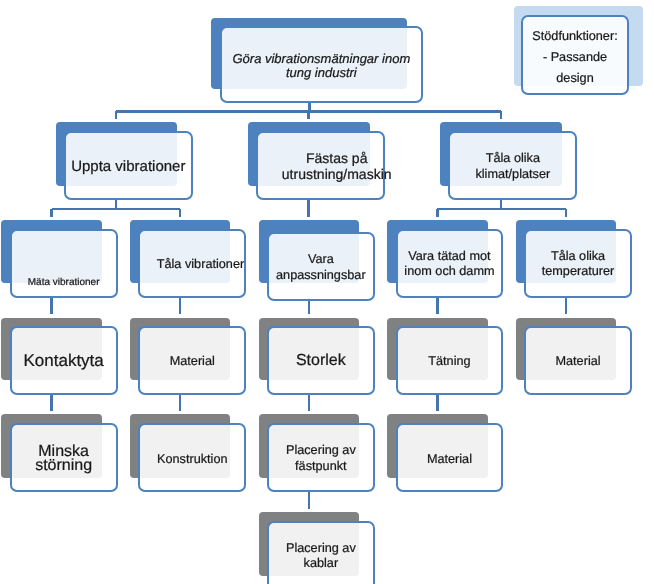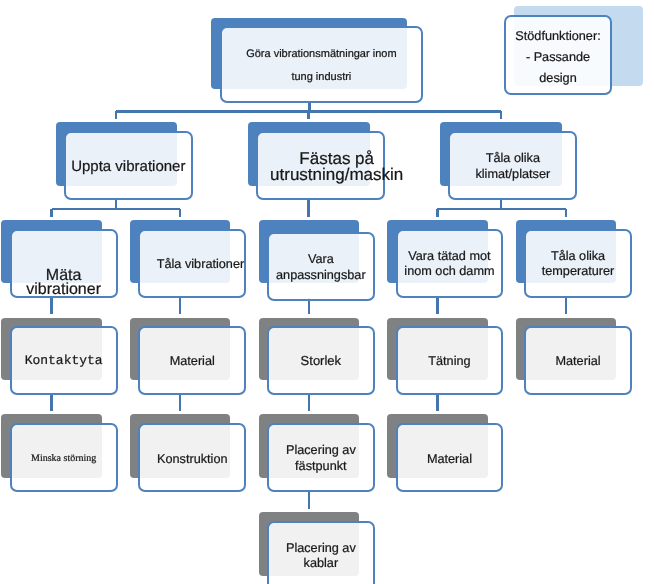--- a/index.html
+++ b/index.html
@@ -41,55 +41,55 @@
       <line x1="566.0000000000001" y1="297.8" x2="566.0000000000001" y2="314.2" stroke="#4575ad" stroke-width="2.4" shape-rendering="crispEdges"></line>
       <line x1="51.6" y1="394.70000000000005" x2="51.6" y2="410.9" stroke="#4575ad" stroke-width="2.4" shape-rendering="crispEdges"></line>
       <line x1="180.2" y1="394.70000000000005" x2="180.2" y2="410.9" stroke="#4575ad" stroke-width="2.4" shape-rendering="crispEdges"></line>
       <line x1="308.79999999999995" y1="394.70000000000005" x2="308.79999999999995" y2="410.9" stroke="#4575ad" stroke-width="2.4" shape-rendering="crispEdges"></line>
       <line x1="437.4" y1="394.70000000000005" x2="437.4" y2="410.9" stroke="#4575ad" stroke-width="2.4" shape-rendering="crispEdges"></line>
       <line x1="308.79999999999995" y1="492.2" x2="308.79999999999995" y2="508.79999999999995" stroke="#4575ad" stroke-width="2.4" shape-rendering="crispEdges"></line>
     </svg>
     <div class="node">
       <div class="back" style="left: 211.2px; top: 17.7px; width: 196.2px; height: 70.9px; background: rgb(77, 130, 190);"></div>
       <div class="front" style="left: 219.5px; top: 26.3px; width: 203.7px; height: 76.6px;">
-        <div class="label" style="font-size: 11px; line-height: 23px;">Göra vibrationsmätningar inom
+        <div class="label" style="font-size: 13px; line-height: 14px; font-style: italic;">Göra vibrationsmätningar inom
 tung industri</div>
       </div>
     </div>
     <div class="node">
       <div class="back" style="left: 514px; top: 6.1px; width: 129.2px; height: 80px; background: rgb(196, 219, 239);"></div>
-      <div class="front" style="left: 504px; top: 14.9px; width: 108px; height: 80.2px;">
+      <div class="front" style="left: 521px; top: 14.9px; width: 108px; height: 80.2px;">
         <div class="label" style="font-size: 12.7px; line-height: 21px; top: 2.8px;">Stödfunktioner:
 - Passande design</div>
       </div>
     </div>
     <div class="node">
       <div class="back" style="left: 55.5px; top: 122.3px; width: 121.5px; height: 63.7px; background: rgb(77, 130, 190);"></div>
       <div class="front" style="left: 63.8px; top: 130.9px; width: 129px; height: 69.4px;">
         <div class="label" style="font-size: 15px; line-height: 14px;">Uppta vibrationer</div>
       </div>
     </div>
     <div class="node">
       <div class="back" style="left: 247.6px; top: 122.3px; width: 122.1px; height: 63.7px; background: rgb(77, 130, 190);"></div>
       <div class="front" style="left: 255.9px; top: 130.9px; width: 129.6px; height: 69.4px;">
-        <div class="label" style="font-size: 17px; line-height: 15.4px; margin-left: 32px;">Fästas på
+        <div class="label" style="font-size: 14px; line-height: 15.4px; margin-left: 32px;">Fästas på
 utrustning/maskin</div>
       </div>
     </div>
     <div class="node">
       <div class="back" style="left: 439.9px; top: 122.3px; width: 121.8px; height: 63.7px; background: rgb(77, 130, 190);"></div>
       <div class="front" style="left: 448.2px; top: 130.9px; width: 129.3px; height: 69.4px;">
         <div class="label" style="font-size: 12.7px; line-height: 15.4px;">Tåla olika
 klimat/platser</div>
       </div>
     </div>
     <div class="node">
       <div class="back" style="left: 1.4px; top: 220.2px; width: 100.4px; height: 63.3px; background: rgb(77, 130, 190);"></div>
       <div class="front" style="left: 9.7px; top: 228.8px; width: 107.9px; height: 69px;">
-        <div class="label" style="font-size: 16px; line-height: 14px; margin-top: 37px;">Mäta vibrationer</div>
+        <div class="label" style="font-size: 10px; line-height: 14px; margin-top: 37px;">Mäta vibrationer</div>
       </div>
     </div>
     <div class="node">
       <div class="back" style="left: 130px; top: 220.2px; width: 100.4px; height: 63.3px; background: rgb(77, 130, 190);"></div>
       <div class="front" style="left: 138.3px; top: 228.8px; width: 107.9px; height: 69px; justify-content: flex-end;">
         <div class="label" style="font-size: 12.7px; line-height: 14px;">Tåla vibrationer</div>
       </div>
     </div>
     <div class="node">
       <div class="back" style="left: 258.6px; top: 220.2px; width: 100.4px; height: 63.3px; background: rgb(77, 130, 190);"></div>
@@ -108,51 +108,51 @@
     <div class="node">
       <div class="back" style="left: 515.8px; top: 220.2px; width: 100.4px; height: 63.3px; background: rgb(77, 130, 190);"></div>
       <div class="front" style="left: 524.1px; top: 228.8px; width: 107.9px; height: 69px;">
         <div class="label" style="font-size: 12.7px; line-height: 15.4px;">Tåla olika
 temperaturer</div>
       </div>
     </div>
     <div class="node">
       <div class="back" style="left: 1.4px; top: 317.7px; width: 100.4px; height: 62.7px; background: rgb(128, 129, 131);"></div>
       <div class="front" style="left: 9.7px; top: 326.3px; width: 107.9px; height: 68.4px;">
-        <div class="label" style="font-size: 13px; line-height: 14px; font-family: Liberation Mono, monospace;">Kontaktyta</div>
+        <div class="label" style="font-size: 17px; line-height: 14px;">Kontaktyta</div>
       </div>
     </div>
     <div class="node">
       <div class="back" style="left: 130px; top: 317.7px; width: 100.4px; height: 62.7px; background: rgb(128, 129, 131);"></div>
       <div class="front" style="left: 138.3px; top: 326.3px; width: 107.9px; height: 68.4px;">
         <div class="label" style="font-size: 12.7px; line-height: 14px;">Material</div>
       </div>
     </div>
     <div class="node">
       <div class="back" style="left: 258.6px; top: 317.7px; width: 100.4px; height: 62.7px; background: rgb(128, 129, 131);"></div>
       <div class="front" style="left: 266.9px; top: 326.3px; width: 107.9px; height: 68.4px;">
-        <div class="label" style="font-size: 13px; line-height: 14px;">Storlek</div>
+        <div class="label" style="font-size: 16px; line-height: 14px;">Storlek</div>
       </div>
     </div>
     <div class="node">
       <div class="back" style="left: 387.2px; top: 317.7px; width: 100.4px; height: 62.7px; background: rgb(128, 129, 131);"></div>
       <div class="front" style="left: 395.5px; top: 326.3px; width: 107.9px; height: 68.4px;">
         <div class="label" style="font-size: 12.7px; line-height: 14px; text-align: right;">Tätning</div>
       </div>
     </div>
     <div class="node">
       <div class="back" style="left: 515.8px; top: 317.7px; width: 100.4px; height: 62.7px; background: rgb(128, 129, 131);"></div>
       <div class="front" style="left: 524.1px; top: 326.3px; width: 107.9px; height: 68.4px;">
         <div class="label" style="font-size: 12.7px; line-height: 14px;">Material</div>
       </div>
     </div>
     <div class="node">
       <div class="back" style="left: 1.4px; top: 414.4px; width: 100.4px; height: 63.5px; background: rgb(128, 129, 131);"></div>
       <div class="front" style="left: 9.7px; top: 423px; width: 107.9px; height: 69.2px;">
-        <div class="label" style="font-size: 10px; line-height: 14px; font-family: Liberation Serif, serif;">Minska störning</div>
+        <div class="label" style="font-size: 16px; line-height: 14px;">Minska störning</div>
       </div>
     </div>
     <div class="node">
       <div class="back" style="left: 130px; top: 414.4px; width: 100.4px; height: 63.5px; background: rgb(128, 129, 131);"></div>
       <div class="front" style="left: 138.3px; top: 423px; width: 107.9px; height: 69.2px;">
         <div class="label" style="font-size: 12.7px; line-height: 14px;">Konstruktion</div>
       </div>
     </div>
     <div class="node">
       <div class="back" style="left: 258.6px; top: 414.4px; width: 100.4px; height: 63.5px; background: rgb(128, 129, 131);"></div>

